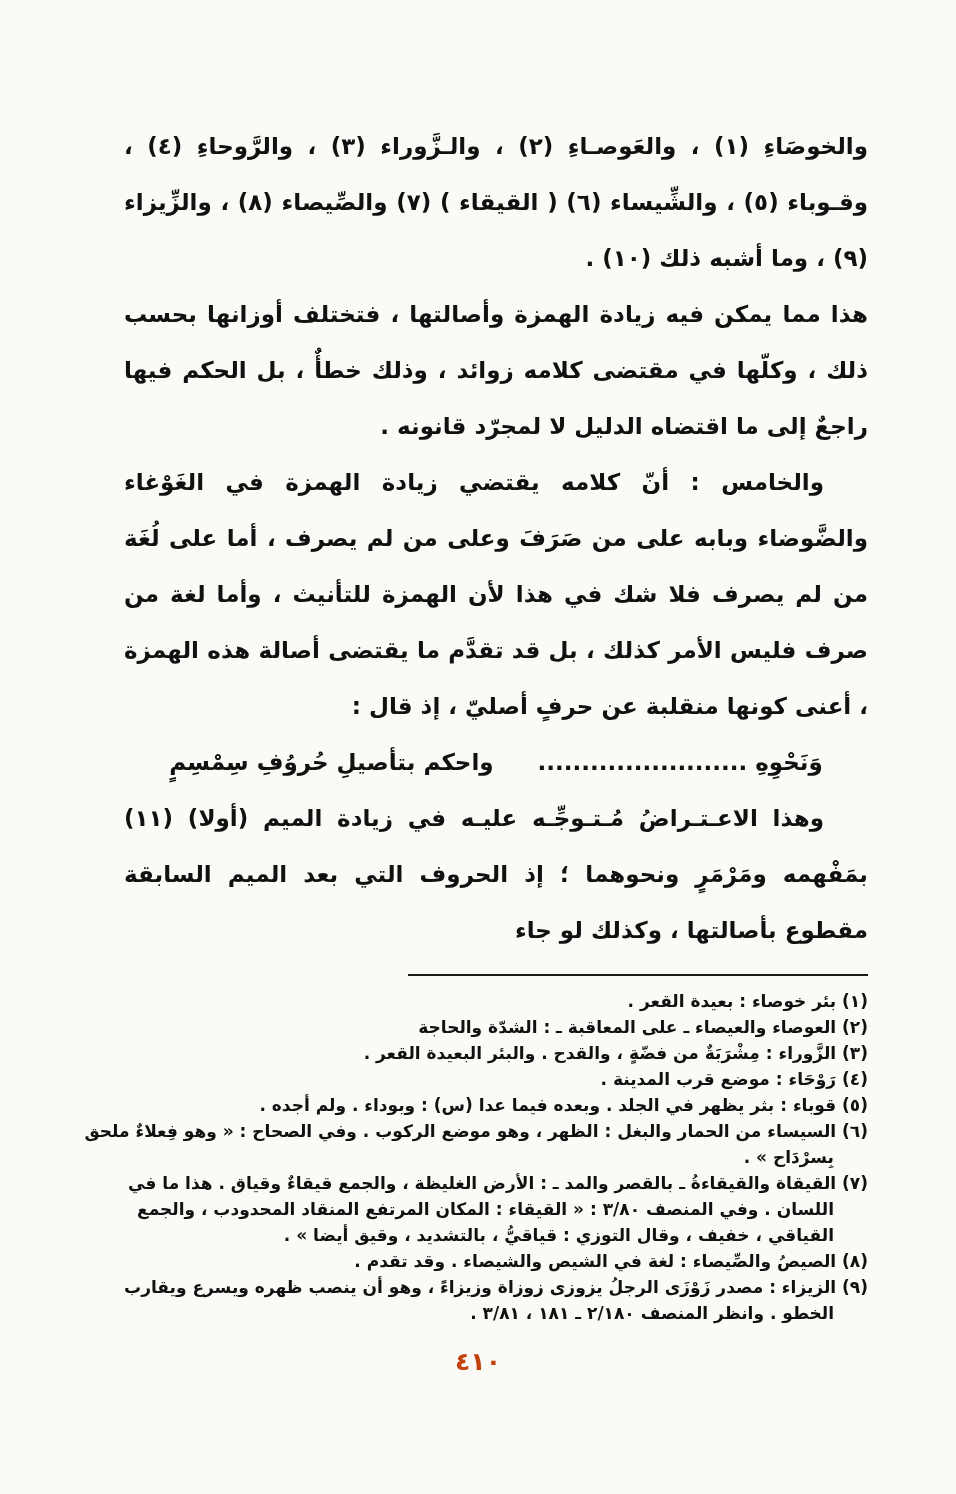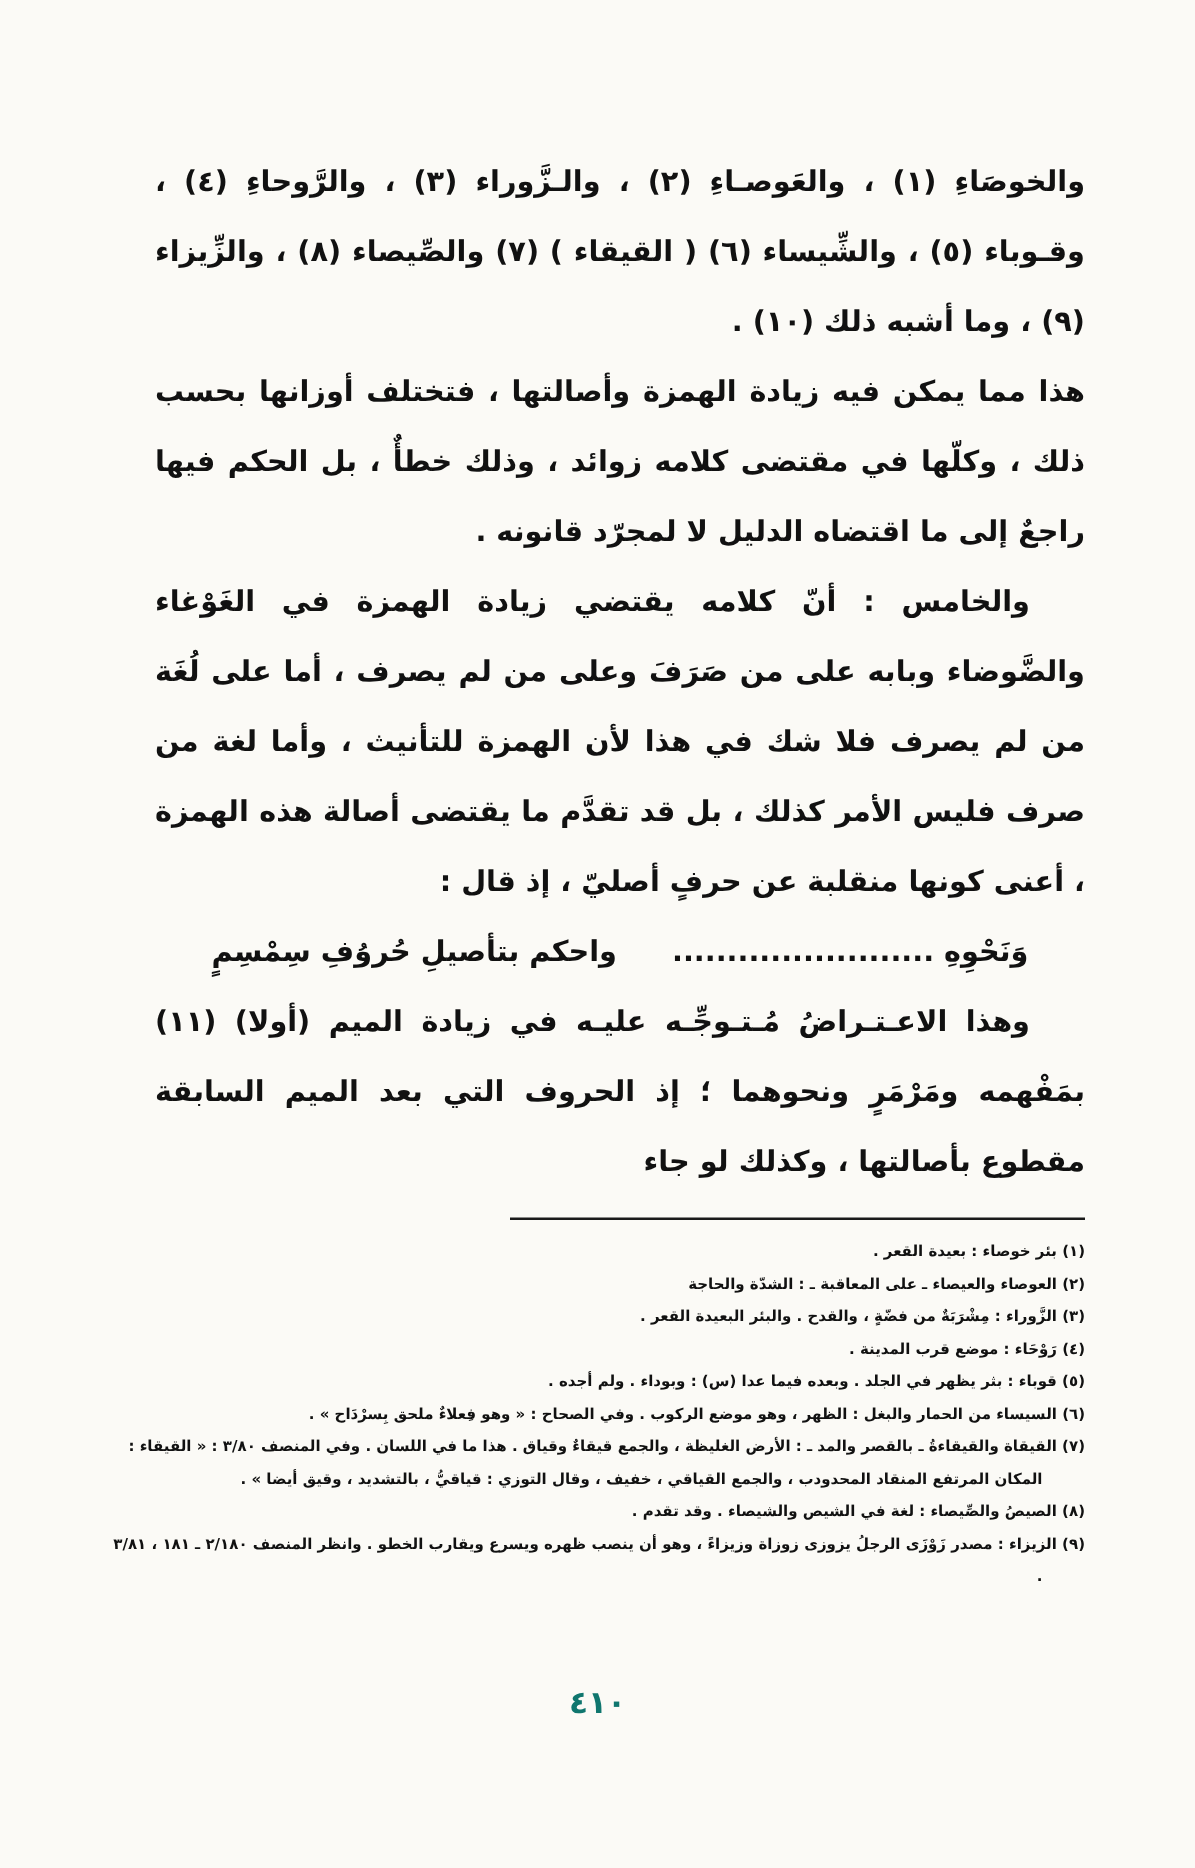--- a/index.html
+++ b/index.html
@@ -47,39 +47,39 @@
     white-space: nowrap;
   }
   .footnote-rule {
     border: none;
     border-top: 2.5px solid #1a1a1a;
     width: 460px;
     height: 0;
     margin: 16px 0 12px auto; 
   }
   .footnotes {
-    font-size: 12px;
+    font-size: 17px;
     font-weight: 700;
     line-height: 26px;
     text-align: right;
   }
   .footnote {
     padding-right: 34px;
     text-indent: -34px;
     margin: 0;
   }
   .page-number {
     position: absolute;
     bottom: 118px;
     left: 0;
     right: 0;
     text-align: center;
     font-size: 25px;
     font-weight: 700;
-    color: #0f766e;
+    color: #c2410c;
   }
 </style>
 </head>
 <body>
 
 <div class="page">
 
   <div class="main-text">
     <p class="para">والخوصَاءِ (١) ، والعَوصـاءِ (٢) ، والـزَّوراء (٣) ، والرَّوحاءِ (٤) ، وقـوباء (٥) ، والشِّيساء (٦) ( القيقاء ) (٧) والصِّيصاء (٨) ، والزِّيزاء (٩) ، وما أشبه ذلك (١٠) .</p>
     <p class="para">هذا مما يمكن فيه زيادة الهمزة وأصالتها ، فتختلف أوزانها بحسب ذلك ، وكلّها في مقتضى كلامه زوائد ، وذلك خطأٌ ، بل الحكم فيها راجعٌ إلى ما اقتضاه الدليل لا لمجرّد قانونه .</p>

